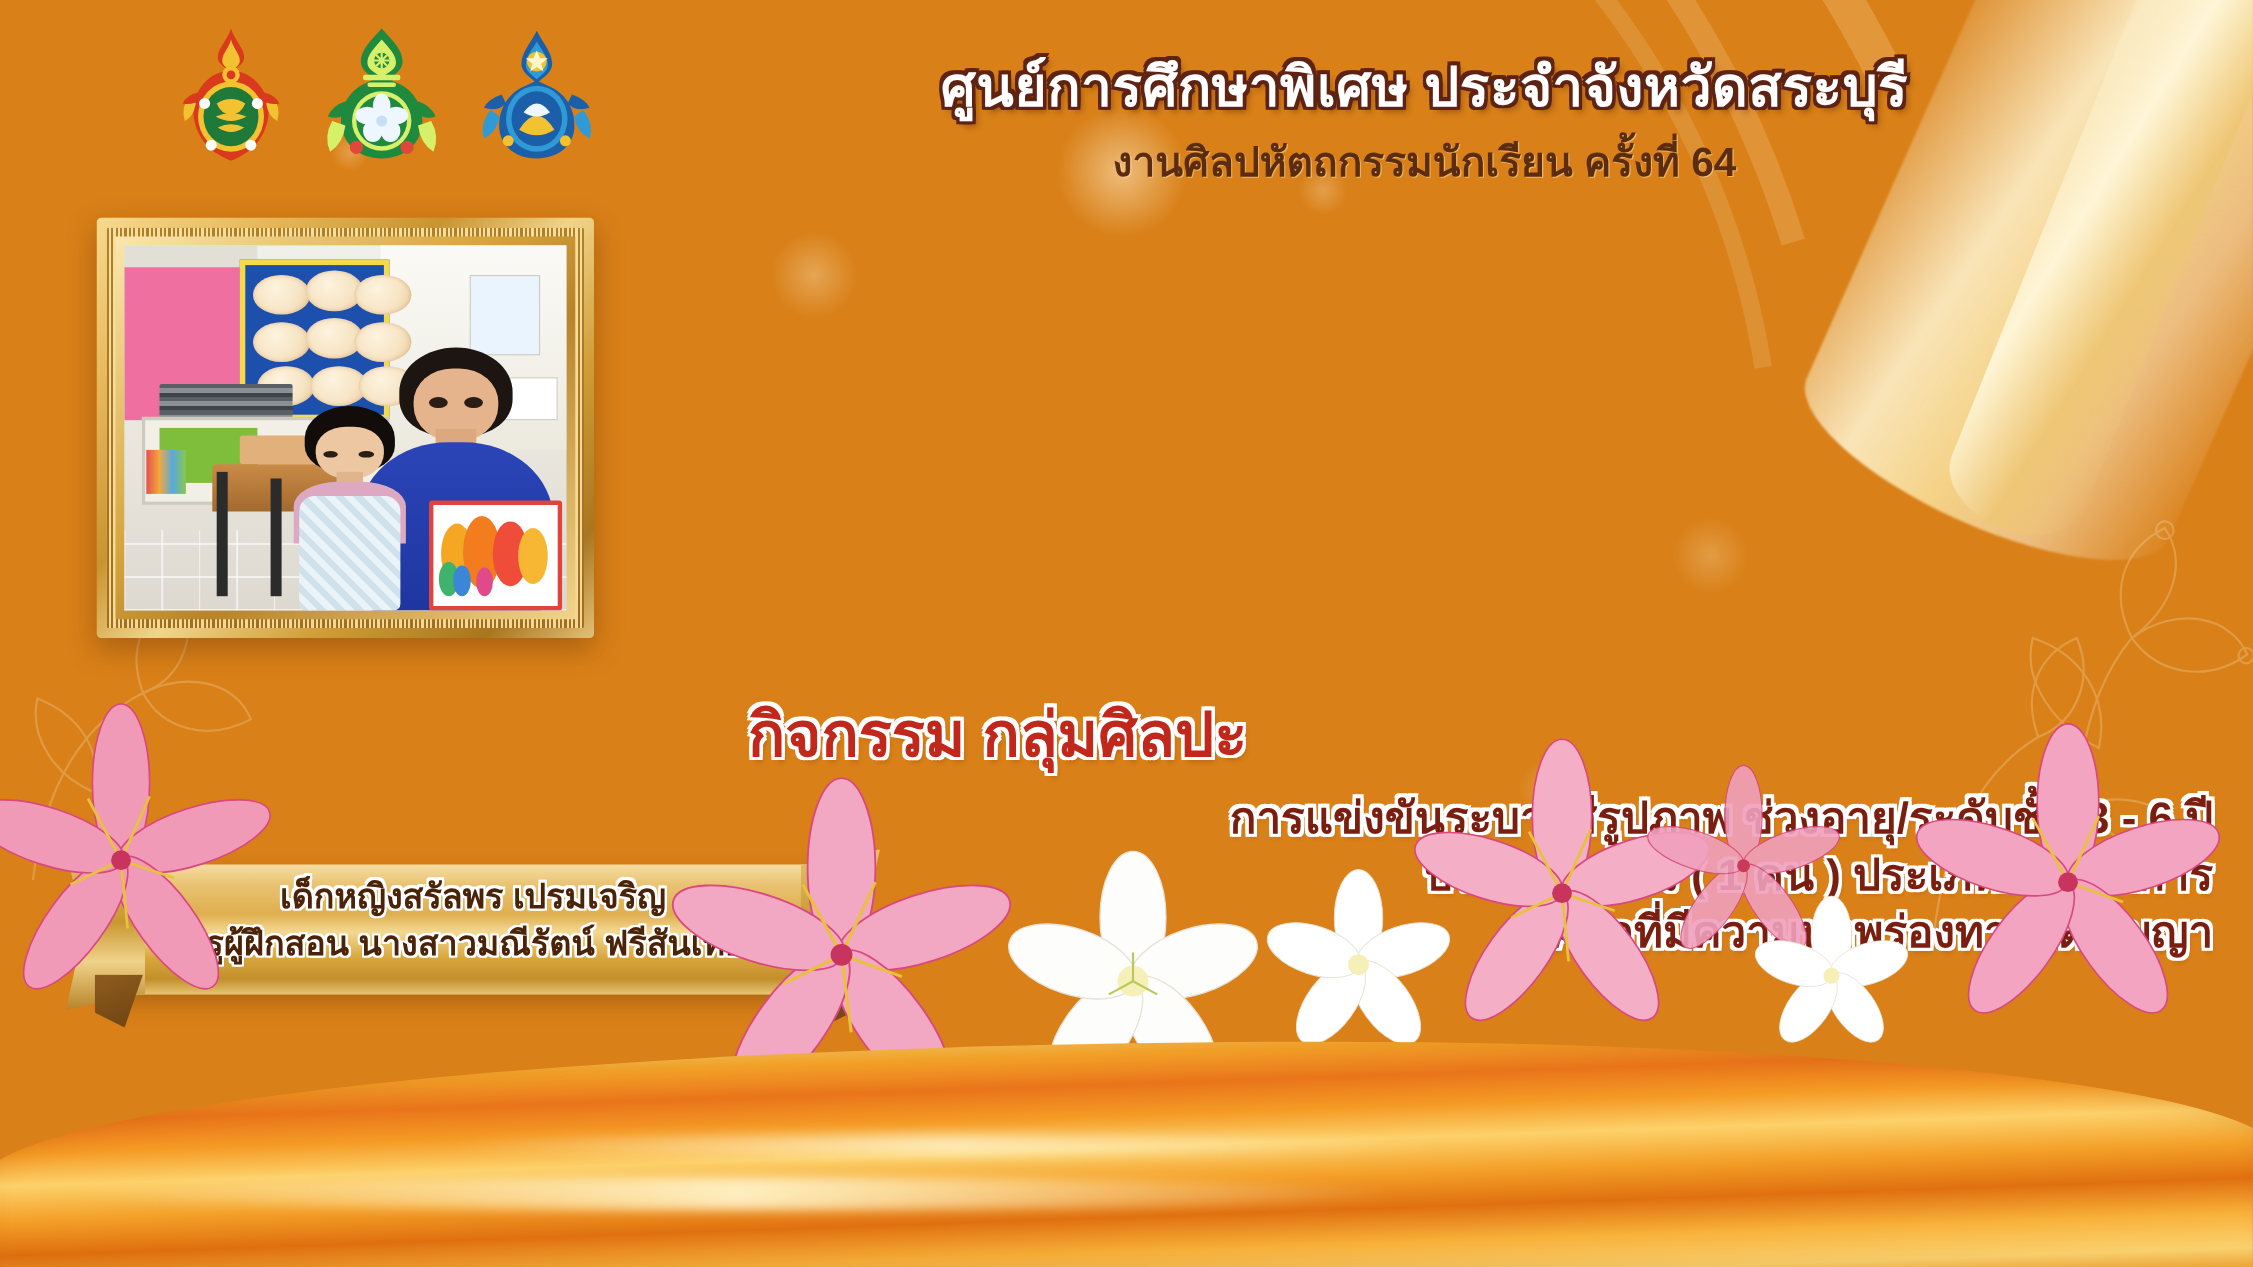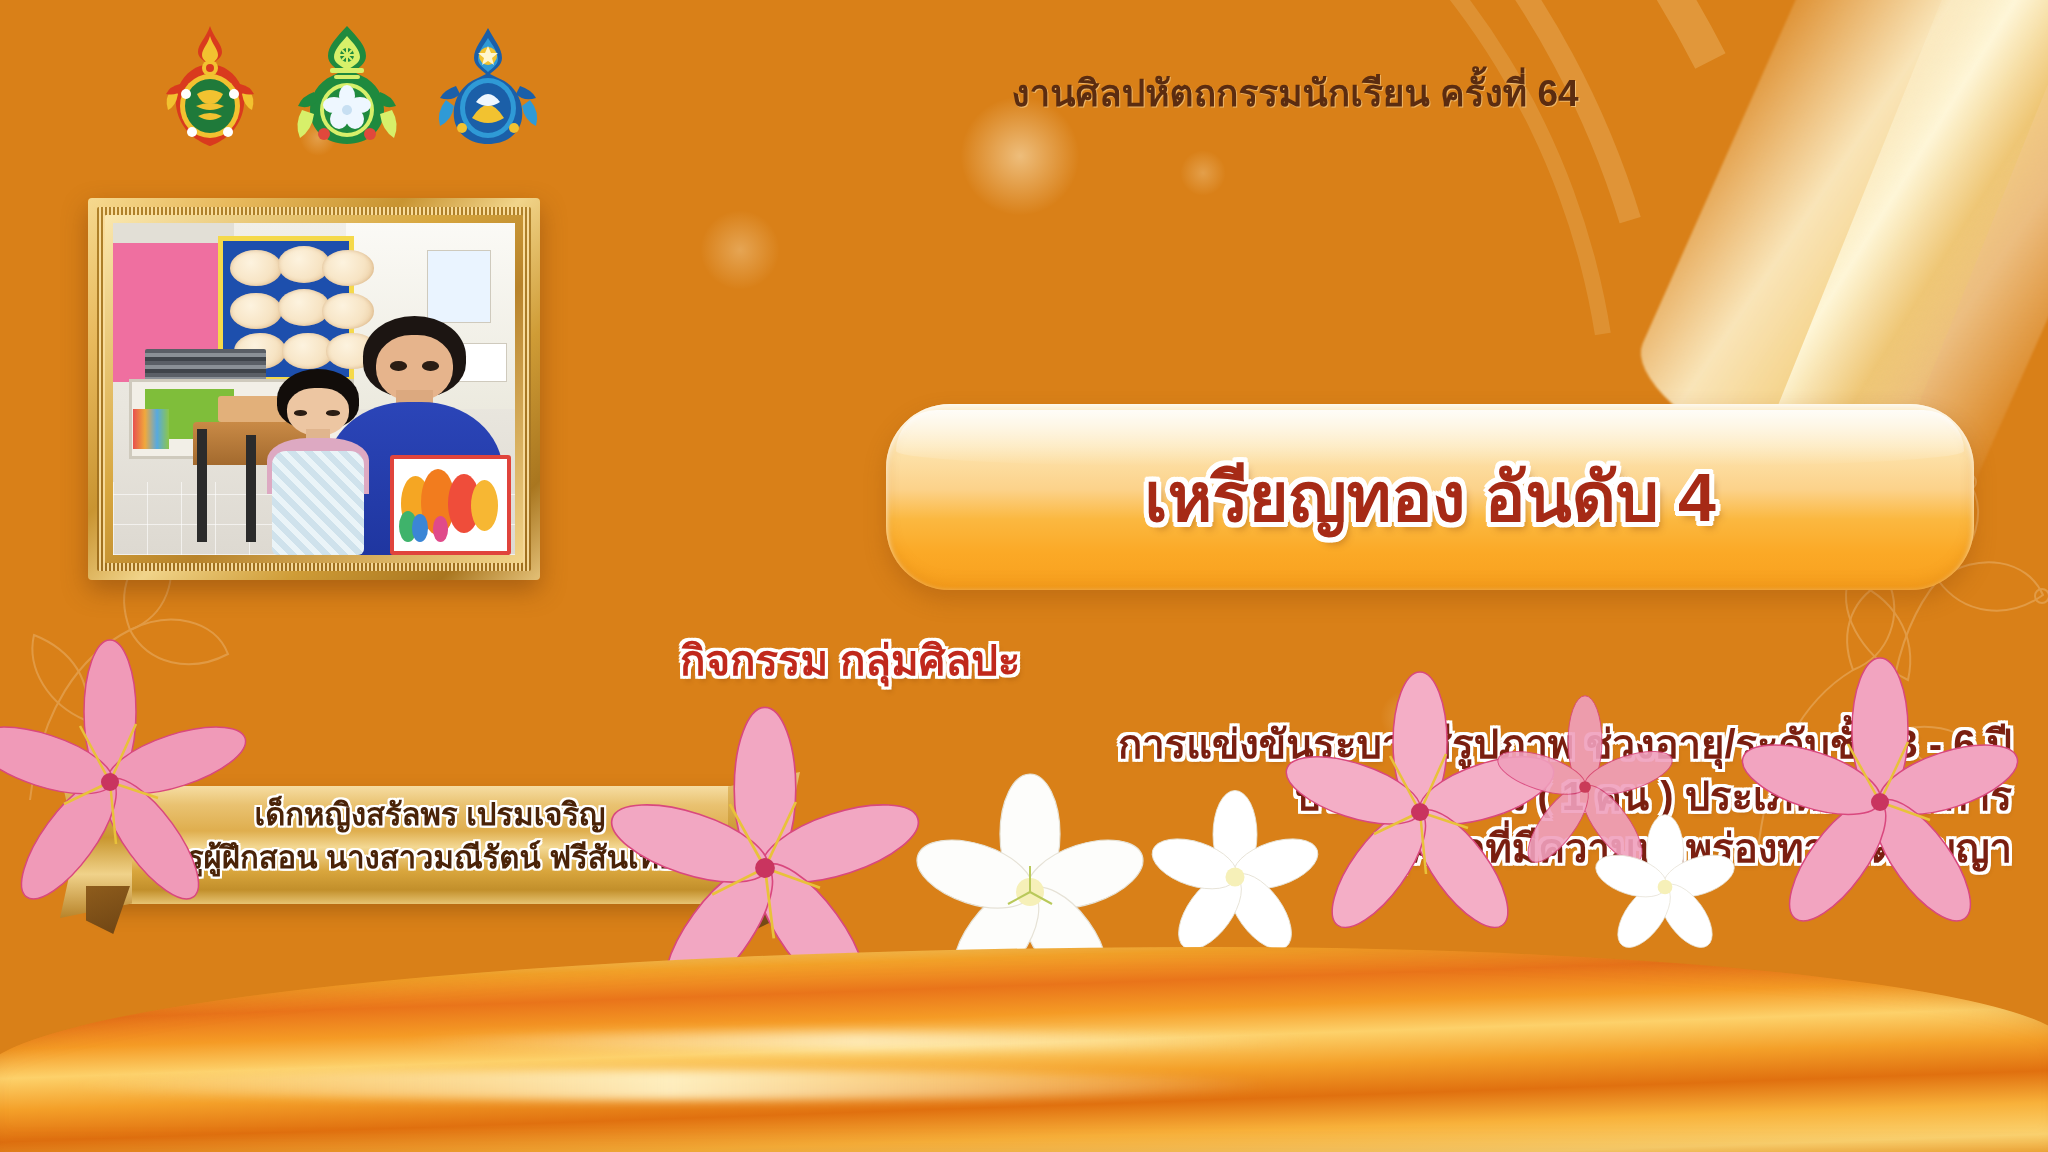--- a/index.html
+++ b/index.html
@@ -68,21 +68,21 @@
   .pill::before { content:""; position:absolute; left:10px; right:10px; top:6px; height:56px; border-radius:60px 60px 40% 40%;
           background:linear-gradient(180deg,rgba(255,255,255,.85),rgba(255,255,255,0)); pointer-events:none; }
   .pill-text { position:relative; font-size:68px; font-weight:bold; color:#a62a16; line-height:1;
      text-shadow:
         -4px -4px 0 #fff, 4px -4px 0 #fff, -4px 4px 0 #fff, 4px 4px 0 #fff,
         0 -5px 0 #fff, 0 5px 0 #fff, -5px 0 0 #fff, 5px 0 0 #fff,
         -3px -5px 0 #fff, 3px -5px 0 #fff, -3px 5px 0 #fff, 3px 5px 0 #fff,
         5px 7px 7px rgba(120,50,10,.35); }
 
   
-  .activity { position:absolute; left:680px; top:640px; font-size:42px; font-weight:bold; color:#c0281c; line-height:1;
+  .activity { position:absolute; left:680px; top:640px; font-size:56px; font-weight:bold; color:#c0281c; line-height:1;
      text-shadow:
         -3px -3px 0 #fff, 3px -3px 0 #fff, -3px 3px 0 #fff, 3px 3px 0 #fff,
         0 -3px 0 #fff, 0 3px 0 #fff, -3px 0 0 #fff, 3px 0 0 #fff,
         3px 5px 5px rgba(120,50,10,.30); }
 
   .details { position:absolute; right:36px; top:718px; width:1340px; text-align:right;
              font-size:40px; font-weight:bold; color:#7a1f10; line-height:1.30;
      text-shadow:
         -3px -3px 0 #fff, 3px -3px 0 #fff, -3px 3px 0 #fff, 3px 3px 0 #fff,
         0 -3px 0 #fff, 0 3px 0 #fff, -3px 0 0 #fff, 3px 0 0 #fff,
@@ -302,28 +302,24 @@
         <path d="M102 78 q10 12 6 26 q-12 -6 -14 -20Z" fill="#2f9ad6"></path>
         <path d="M28 64 q-12 4 -16 12 q12 4 20 -4Z" fill="#1b5fa8"></path>
         <path d="M92 64 q12 4 16 12 q-12 4 -20 -4Z" fill="#1b5fa8"></path>
         <circle cx="34" cy="106" r="5" fill="#f2c230"></circle>
           <circle cx="86" cy="106" r="5" fill="#f2c230"></circle>
       </svg>
     </div>
   </div>
 
   <div class="title-wrap">
+    <div class="main-title">ศูนย์การศึกษาพิเศษ ประจำจังหวัดสระบุรี</div>
     <div class="sub-title">งานศิลปหัตถกรรมนักเรียน ครั้งที่ 64</div>
   </div>
 
-  <div class="pill-wrap">
-    <div class="pill">
-      <div class="pill-text">เหรียญทอง อันดับ 4</div>
-    </div>
-  </div>
 
   <div class="activity">กิจกรรม กลุ่มศิลปะ</div>
 
   <div class="details">
     <div>การแข่งขันระบายสีรูปภาพ ช่วงอายุ/ระดับชั้น 3 - 6 ปี</div>
     <div>ประเภท เดี่ยว ( 1 คน ) ประเภทความพิการ</div>
     <div>บุคคลที่มีความบกพร่องทางสติปัญญา</div>
   </div>
 
   <div class="frame">

